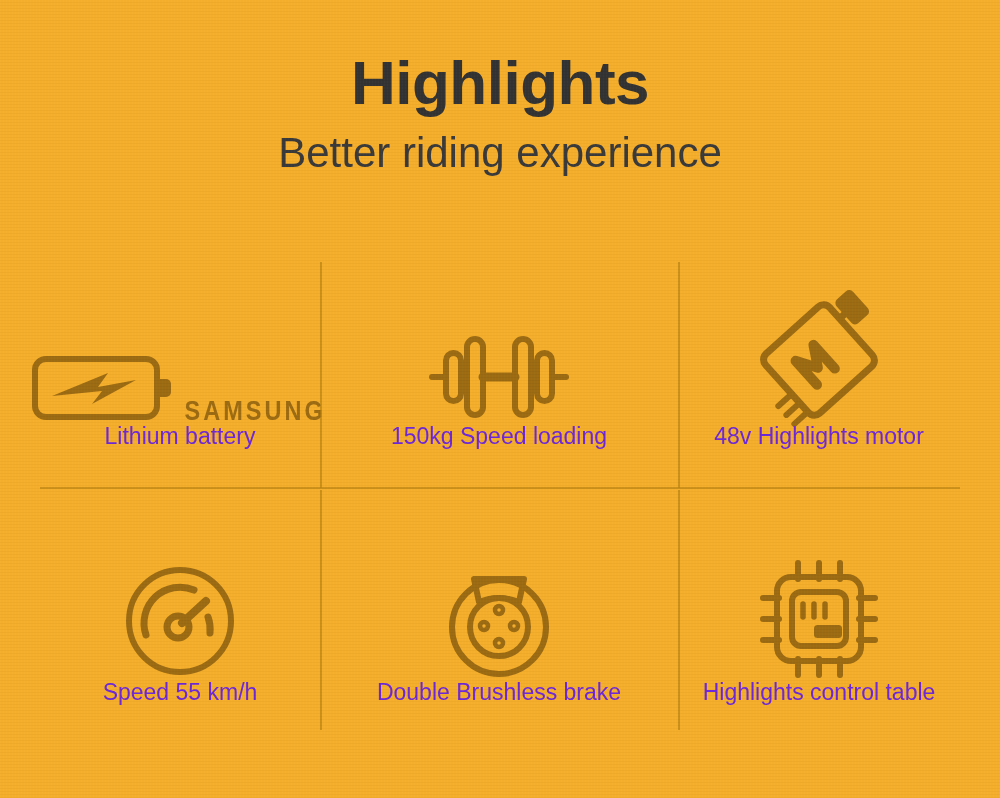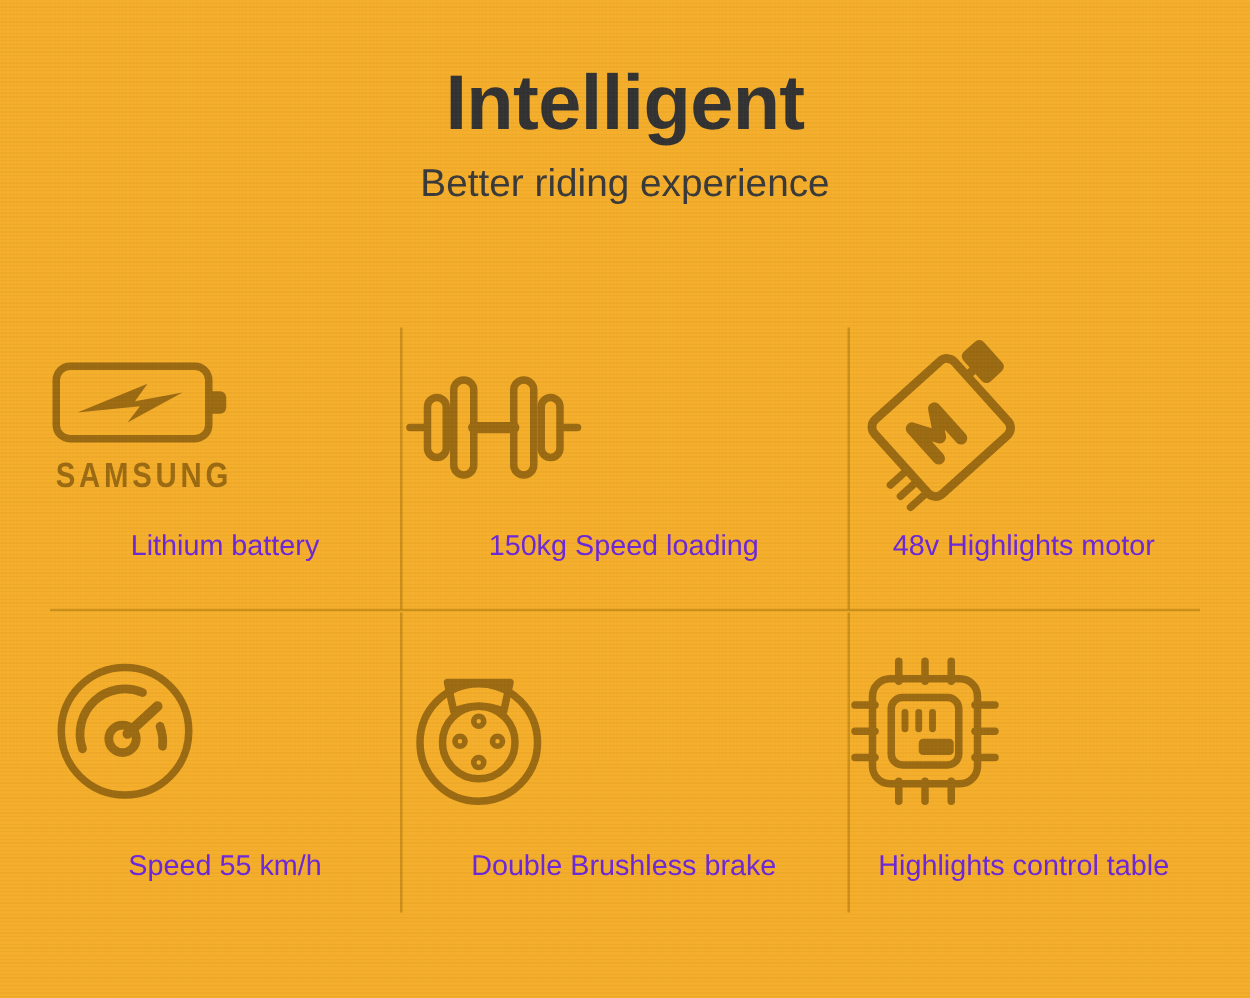--- a/index.html
+++ b/index.html
@@ -43,21 +43,21 @@
 
   .title {
     font-size: 62px;
     font-weight: bold;
     color: #333333;
     letter-spacing: -0.5px;
     line-height: 1.05;
   }
 
   .subtitle {
-    font-size: 31px;
+    font-size: 42px;
     color: #3a3a3a;
     margin-top: 14px;
     font-weight: 400;
   }
 
   
   .grid {
     position: absolute;
     left: 40px;
     top: 258px;
@@ -71,22 +71,22 @@
   .cell {
     position: relative;
     display: flex;
     flex-direction: column;
     align-items: center;
   }
 
   .icon-wrap {
     flex: 1;
     display: flex;
-    flex-direction: column;
-    align-items: flex-start;
+    flex-direction: row;
+    align-items: flex-end;
     justify-content: center;
     width: 100%;
   }
 
   .cell-label {
     font-size: 23px;
     color: #6d28d9;
     text-align: center;
     padding-bottom: 24px;
     white-space: nowrap;
@@ -131,21 +131,21 @@
   .h1 { left: 40px; top: 487px; width: 920px; }
 
   svg { display: block; overflow: visible; }
 </style>
 </head>
 <body>
 
 <div class="page">
 
   <div class="header">
-    <div class="title">Intelligent</div>
+    <div class="title">Highlights</div>
     <div class="subtitle">Better riding experience</div>
   </div>
 
   <div class="vline v1"></div>
   <div class="vline v2"></div>
   <div class="hline h1"></div>
   <div class="vline v3"></div>
   <div class="vline v4"></div>
 
   <div class="grid">

